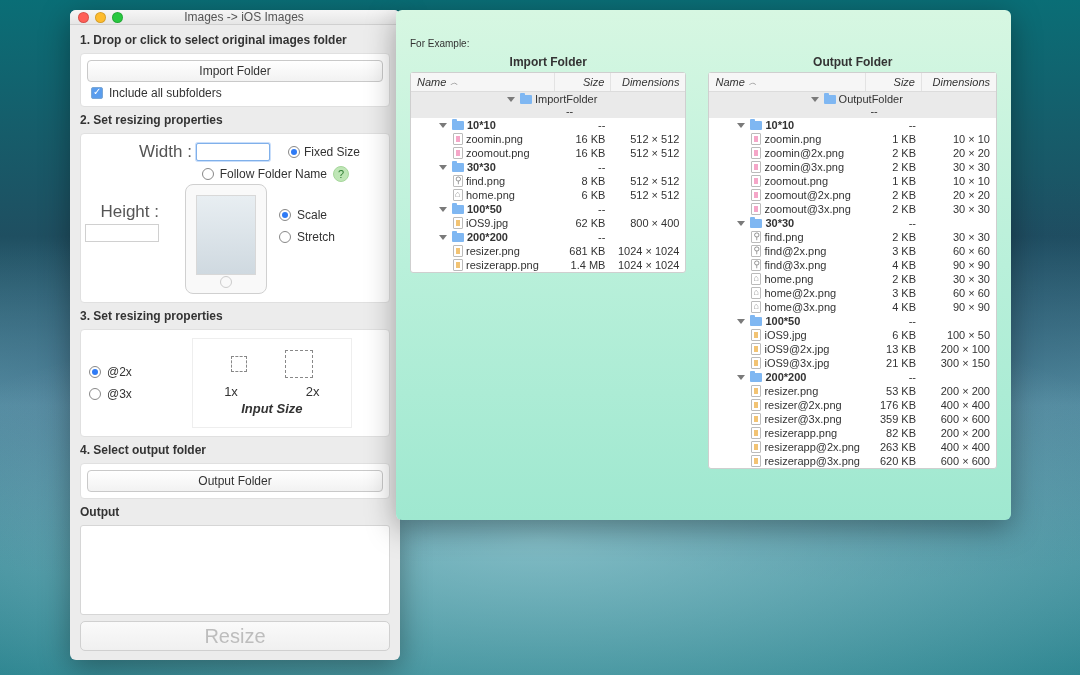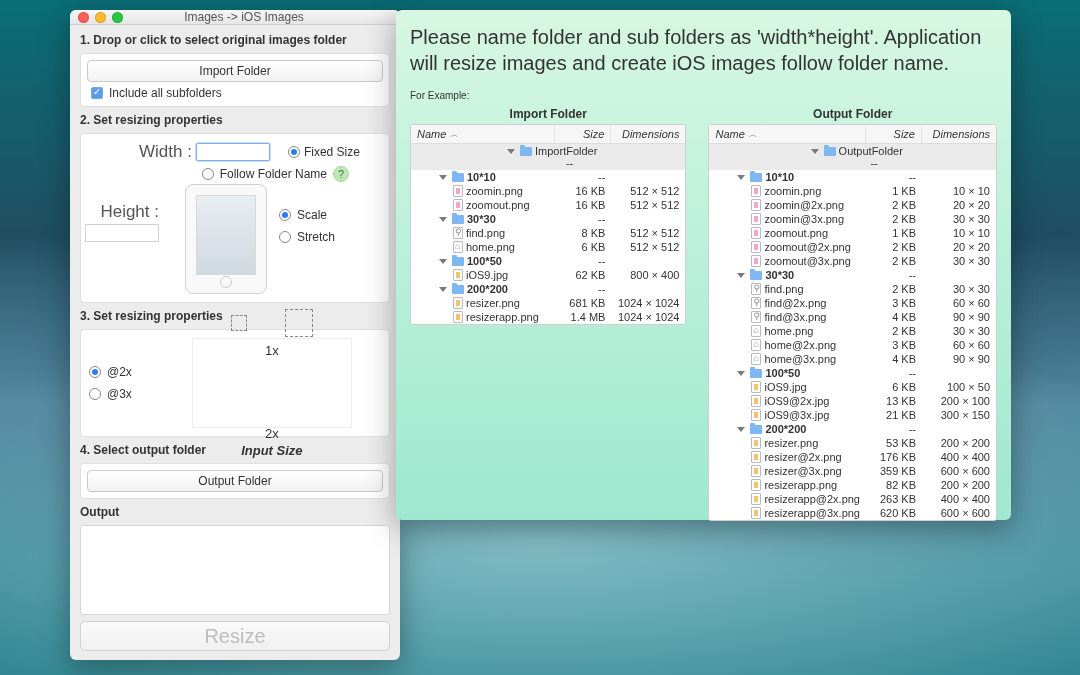--- a/index.html
+++ b/index.html
@@ -60,21 +60,21 @@
   .phone::before { content:""; position:absolute; top:10px; left:10px; right:10px; bottom:18px;
     background:linear-gradient(#e8eef2,#cfd9e0); border:1px solid #d8d8d8;}
   .phone::after { content:""; position:absolute; bottom:5px; left:50%; transform:translateX(-50%);
     width:10px; height:10px; border:1px solid #ccc; border-radius:50%;}
   .sizecard { background:#fff; width:160px; height:90px; margin-left:60px;
     display:flex; flex-direction:column; align-items:center; justify-content:center;
     border:1px solid #eee;}
   .sizecard .boxes { display:flex; gap:38px; align-items:center;}
   .smbox { width:16px; height:16px; border:1px dashed #888;}
   .lgbox { width:28px; height:28px; border:1px dashed #888;}
-  .sizecard .nums { display:flex; gap:68px; font-size:13px; margin-top:6px;flex-direction:column;}
+  .sizecard .nums { display:flex; gap:68px; font-size:13px; margin-top:6px;}
   .sizecard .cap { font-weight:bold; font-style:italic; font-size:13px; margin-top:2px;}
   .resize-btn { height:30px; border:1px solid #d0d0d0; border-radius:5px;
     background:linear-gradient(#fafafa,#f0f0f0); color:#bdbdbd; font-size:20px;
     display:flex; align-items:center; justify-content:center;}
   textarea.out { width:100%; height:90px; border:1px solid #d6d6d6; border-radius:3px;
     background:#fff; resize:none;}
   .help { width:16px; height:16px; border-radius:50%; background:#bfe6b6;
     color:#2e7d32; display:inline-flex; align-items:center; justify-content:center;
     font-size:11px; border:1px solid #a6d79b; cursor:pointer;}
 
@@ -201,21 +201,20 @@
     </div>
 
     <div class="section-label" style="font-weight:bold;">Output</div>
     <textarea class="out" readonly="" style=""></textarea>
 
     <div class="resize-btn">Resize</div>
   </div>
 </div>
 
 <div class="infopanel">
-  <div class="infohead">Please name folder and sub folders as 'width*height'. Application will resize images and create iOS images follow folder name.</div>
   <div class="forex">For Example:</div>
   <div class="panels">
     <div class="panel">
       <h3>Import Folder</h3>
       <div class="finder" id="import-finder">
           <div class="fhead">
             <div class="col-name">Name <span class="sort">︿</span></div>
             <div class="col-size">Size</div>
             <div class="col-dim">Dimensions</div>
           </div>

